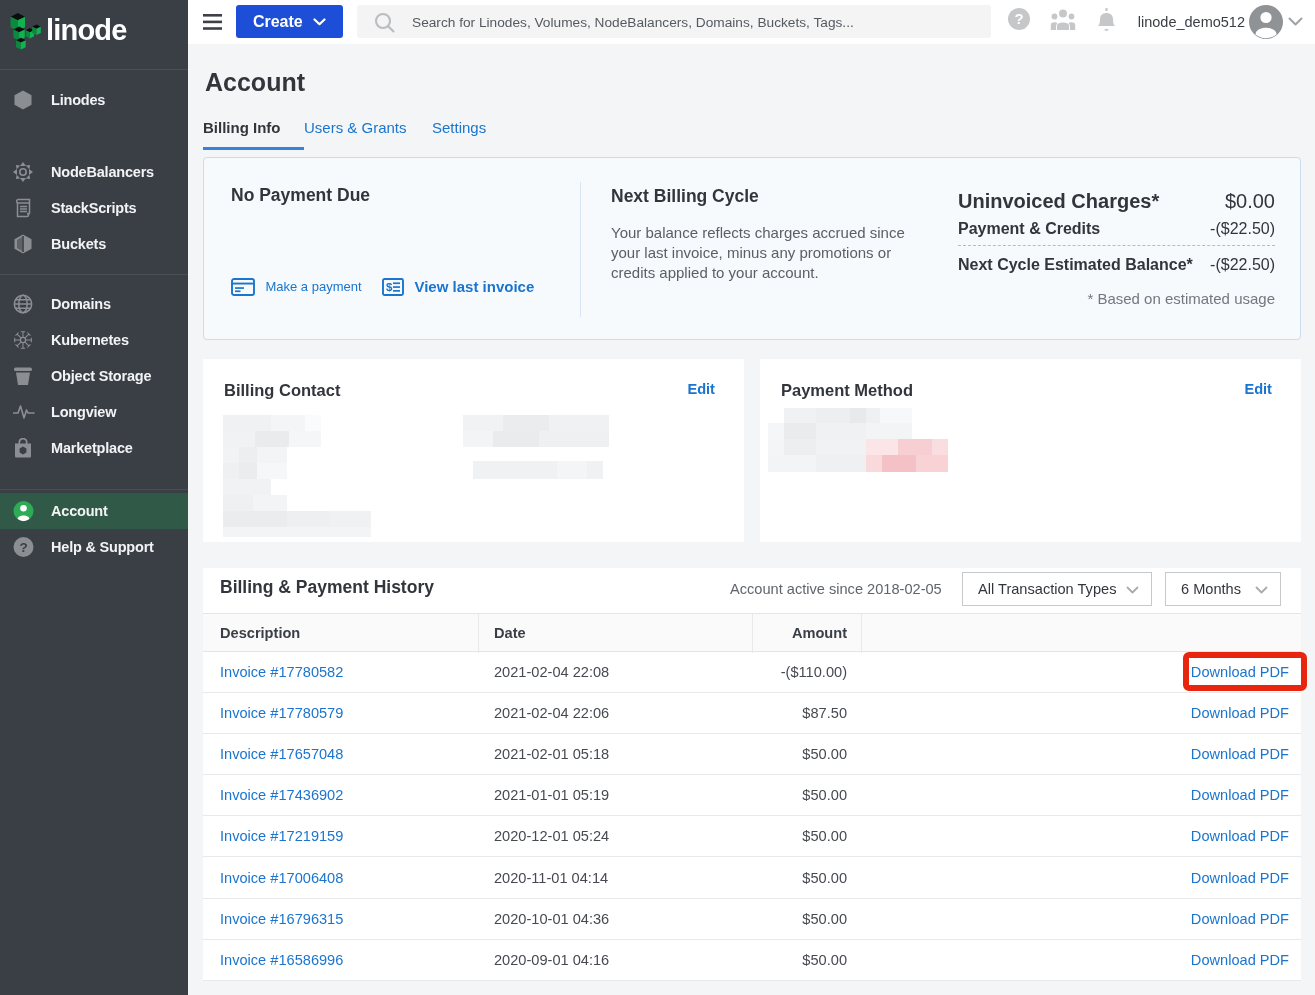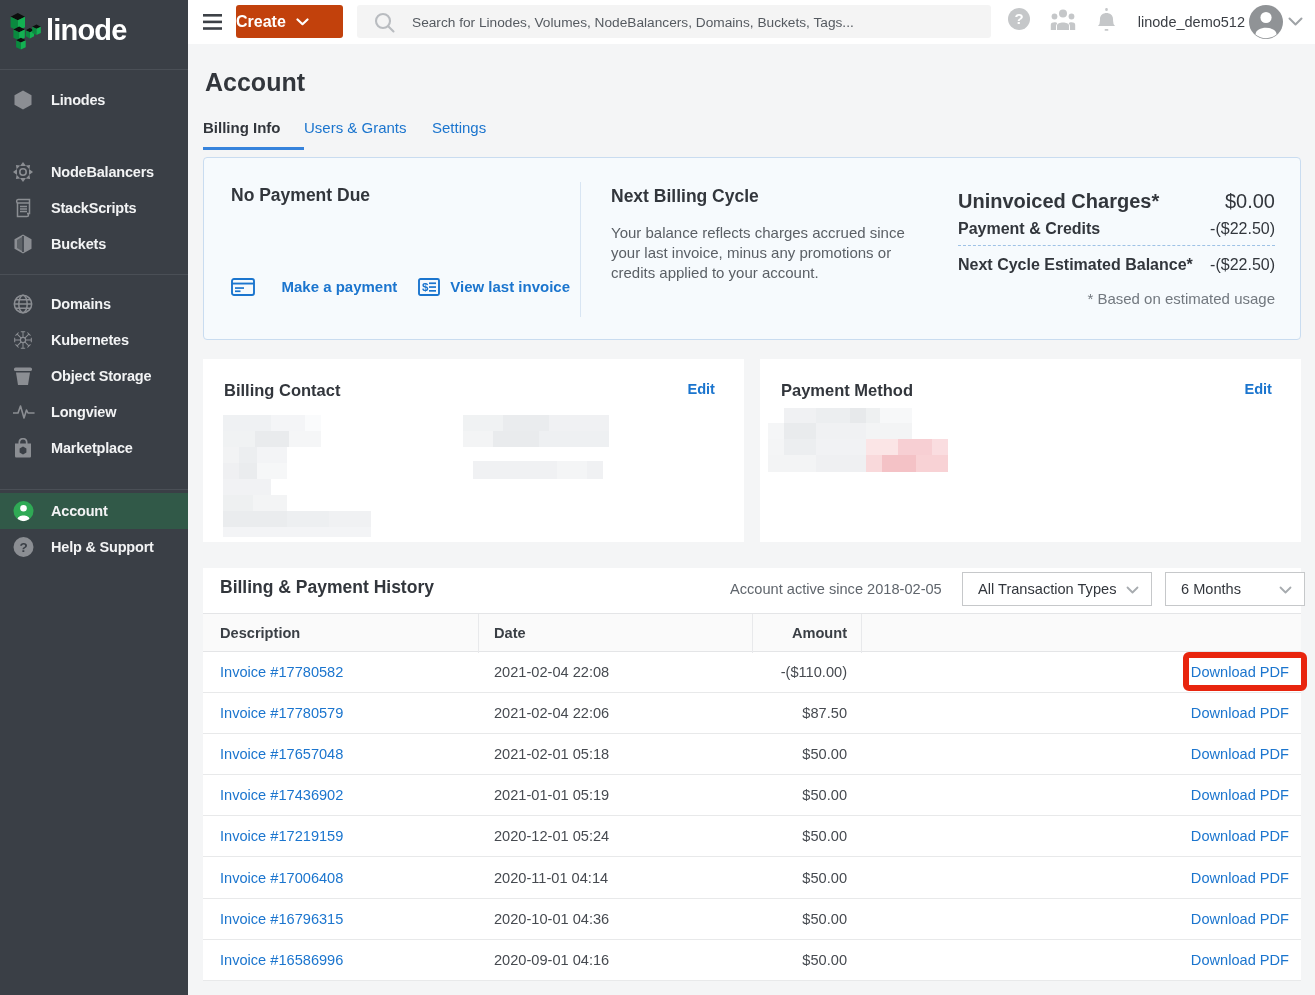--- a/index.html
+++ b/index.html
@@ -9,21 +9,21 @@
 
 #sidebar{position:absolute;left:0;top:0;width:188px;height:995px;background:#3a3f46}
 #logo{position:absolute;left:0;top:0;width:188px;height:70px;border-bottom:1px solid #4a4f56}
 #logoname{position:absolute;left:46px;top:14px;font-size:29px;font-weight:bold;color:#fff;letter-spacing:-0.8px}
 .navitem{position:absolute;left:0;width:188px;height:36px}
 .navitem .ic{position:absolute;left:13px;top:50%;transform:translateY(-50%)}
 .navitem .lb{position:absolute;left:51px;top:50%;transform:translateY(-50%);font-size:14.5px;font-weight:bold;letter-spacing:-0.2px;color:#f2f3f4;white-space:nowrap}
 .navdiv{position:absolute;left:0;width:188px;height:1px;background:#4a4f56}
 
 #topbar{position:absolute;left:188px;top:0;width:1127px;height:44px;background:#fff}
-#createbtn{position:absolute;left:48px;top:5px;width:107px;height:33px;background:#c2410c;border-radius:3px;color:#fff;font-size:16px;font-weight:bold;line-height:33px}
+#createbtn{position:absolute;left:48px;top:5px;width:107px;height:33px;background:#1d4ed8;border-radius:3px;color:#fff;font-size:16px;font-weight:bold;text-align:center;line-height:33px}
 #search{position:absolute;left:169px;top:5px;width:634px;height:33px;background:#f4f4f4;border-radius:3px}
 #search .ph{position:absolute;left:55px;top:50%;transform:translateY(-50%);font-size:13.7px;color:#555a60;white-space:nowrap}
 #username{position:absolute;right:70px;top:0;height:44px;line-height:44px;font-size:14.5px;color:#3a3e44}
 
 #main{position:absolute;left:188px;top:44px;width:1127px;height:951px;background:#f4f5f6}
 h1{position:absolute;left:17px;top:24px;font-size:25px;font-weight:bold;color:#32363c}
 .tab{position:absolute;top:66px;height:35px;font-size:15px;line-height:35px;text-align:left}
 .card{position:absolute;background:#fff}
 .bluecard{left:15px;top:113px;width:1098px;height:183px;background:#f6fafd;border:1px solid #c9dcf0;border-radius:4px}
 .row{position:absolute;left:0;width:1098px;height:41px;border-bottom:1px solid #e8e9ea;font-size:14.6px}
@@ -223,21 +223,21 @@
 
   <div class="card bluecard">
     <div class="abs" style="left:27px;top:27px;font-size:17.5px;font-weight:bold">No Payment Due</div>
     <div class="abs" style="left:27px;top:119px;height:18px">
       <svg style="vertical-align:middle" width="24" height="18" viewBox="0 0 24 18">
         <rect x="1" y="1" width="22" height="16" rx="2" fill="none" stroke="#1b75ce" stroke-width="1.9"></rect>
         <rect x="1" y="4.6" width="22" height="1.9" fill="#1b75ce"></rect>
         <rect x="4" y="9.2" width="9" height="1.7" fill="#1b75ce"></rect>
         <rect x="4" y="12.4" width="5.5" height="1.7" fill="#1b75ce"></rect>
       </svg>
-      <span style="font-size:15px;font-weight:bold;color:#1b75ce;margin-left:22px;vertical-align:middle">Make a payment</span>
+      <span style="font-size:13px;font-weight:normal;color:#1b75ce;margin-left:6px;vertical-align:middle">Make a payment</span>
       <svg style="vertical-align:middle;margin-left:16px" width="22" height="18" viewBox="0 0 22 18">
         <rect x="1" y="1" width="20" height="16" rx="1.5" fill="none" stroke="#1b75ce" stroke-width="1.9"></rect>
         <text x="4" y="13.4" font-family="Liberation Sans" font-size="11.5" font-weight="bold" fill="#1b75ce">$</text>
         <rect x="11" y="4.4" width="7" height="1.7" fill="#1b75ce"></rect>
         <rect x="11" y="8.2" width="7" height="1.7" fill="#1b75ce"></rect>
         <rect x="11" y="12" width="7" height="1.7" fill="#1b75ce"></rect>
       </svg>
       <span style="font-size:15px;font-weight:bold;color:#1b75ce;margin-left:6px;vertical-align:middle">View last invoice</span>
     </div>
     <div class="abs" style="left:376px;top:24px;width:1px;height:135px;background:#d8e5f3"></div>
@@ -319,21 +319,21 @@
 
   <div class="card" style="left:15px;top:524px;width:1098px;height:412px">
     <div class="abs" style="left:17px;top:9px;font-size:17.5px;font-weight:bold">Billing &amp; Payment History</div>
     <div class="abs" style="left:527px;top:13px;width:220px;font-size:14.6px;color:#5f656c;">Account active since 2018-02-05</div>
     <div class="abs" style="left:759px;top:4px;width:190px;height:34px;border:1px solid #c6c8ca;background:#fff">
       <span class="abs" style="left:15px;top:8px;font-size:14.6px">All Transaction Types</span>
       <svg class="abs" style="right:12px;top:13px" width="13" height="9" viewBox="0 0 13 9">
           <path d="M1.5,1.5 L6.5,6.5 L11.5,1.5" fill="none" stroke="#a7abaf" stroke-width="1.8" stroke-linecap="round" stroke-linejoin="round"></path>
         </svg>
     </div>
-    <div class="abs" style="left:962px;top:4px;width:140px;height:34px;border:1px solid #c6c8ca;background:#fff">
+    <div class="abs" style="left:962px;top:4px;width:116px;height:34px;border:1px solid #c6c8ca;background:#fff">
       <span class="abs" style="left:15px;top:8px;font-size:14.6px">6 Months</span>
       <svg class="abs" style="right:12px;top:13px" width="13" height="9" viewBox="0 0 13 9">
           <path d="M1.5,1.5 L6.5,6.5 L11.5,1.5" fill="none" stroke="#a7abaf" stroke-width="1.8" stroke-linecap="round" stroke-linejoin="round"></path>
         </svg>
     </div>
 
     <div class="abs" style="left:0;top:45px;width:1098px;height:39px;background:#fafafa;border-top:1px solid #e4e5e7;border-bottom:1px solid #e4e5e7">
       <span class="abs" style="left:17px;top:11px;font-size:14.6px;font-weight:bold;color:#3a3f45">Description</span>
       <span class="abs" style="left:291px;top:11px;font-size:14.6px;font-weight:bold;color:#3a3f45">Date</span>
       <span class="abs" style="left:549px;top:11px;width:95px;text-align:right;font-size:14.6px;font-weight:bold;color:#3a3f45">Amount</span>

